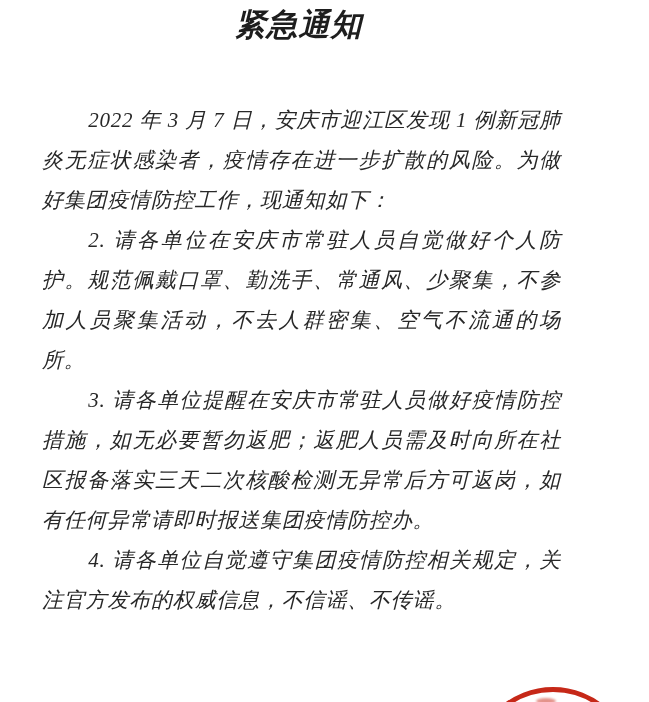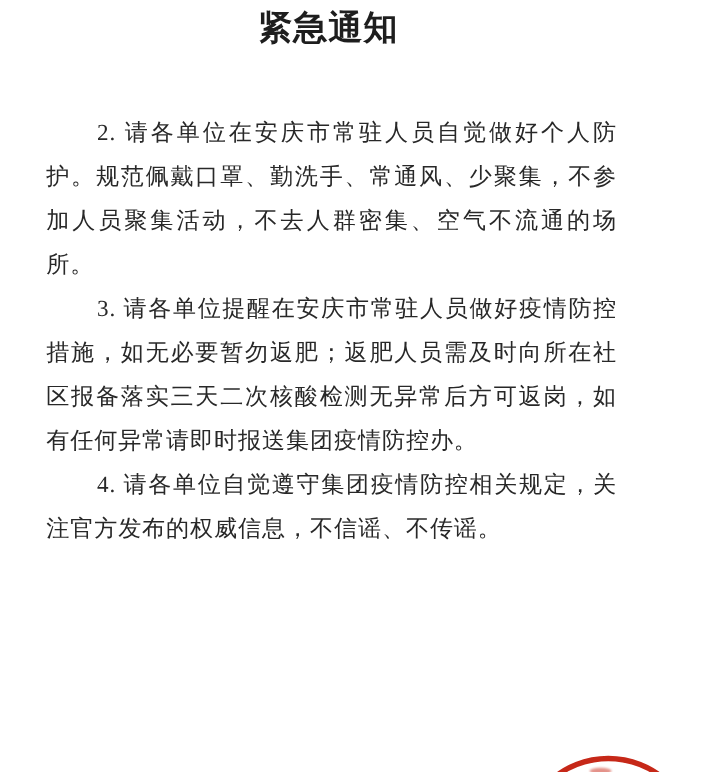--- a/index.html
+++ b/index.html
@@ -14,20 +14,21 @@
     position: relative;
     font-family: "Liberation Serif", "DejaVu Serif", serif;
   }
   .page {
     position: relative;
     width: 597px;
     height: 702px;
     box-sizing: border-box;
     padding-top: 8px;
     background: #ffffff;
+    font-style: italic;
   }
   .title {
     margin: 0;
     text-align: center;
     font-family: "Liberation Sans", "DejaVu Sans", sans-serif;
     font-weight: 700;
     font-size: 31px;
     line-height: 34px;
     letter-spacing: 1px;
     color: #1e1e1e;
@@ -71,20 +72,21 @@
   }
 </style>
 </head>
 <body>
 
 <div class="page">
 
   <h1 class="title">紧急通知</h1>
 
   <div class="content">
+    <p>2022 年 3 月 7 日，安庆市迎江区发现 1 例新冠肺炎无症状感染者，疫情存在进一步扩散的风险。为做好集团疫情防控工作，现通知如下：</p>
     <p>2. 请各单位在安庆市常驻人员自觉做好个人防护。规范佩戴口罩、勤洗手、常通风、少聚集，不参加人员聚集活动，不去人群密集、空气不流通的场所。</p>
     <p>3. 请各单位提醒在安庆市常驻人员做好疫情防控措施，如无必要暂勿返肥；返肥人员需及时向所在社区报备落实三天二次核酸检测无异常后方可返岗，如有任何异常请即时报送集团疫情防控办。</p>
     <p>4. 请各单位自觉遵守集团疫情防控相关规定，关注官方发布的权威信息，不信谣、不传谣。</p>
   </div>
 
   <div class="seal"></div>
   <div class="seal-inner-mark"></div>
 
 </div>
 

